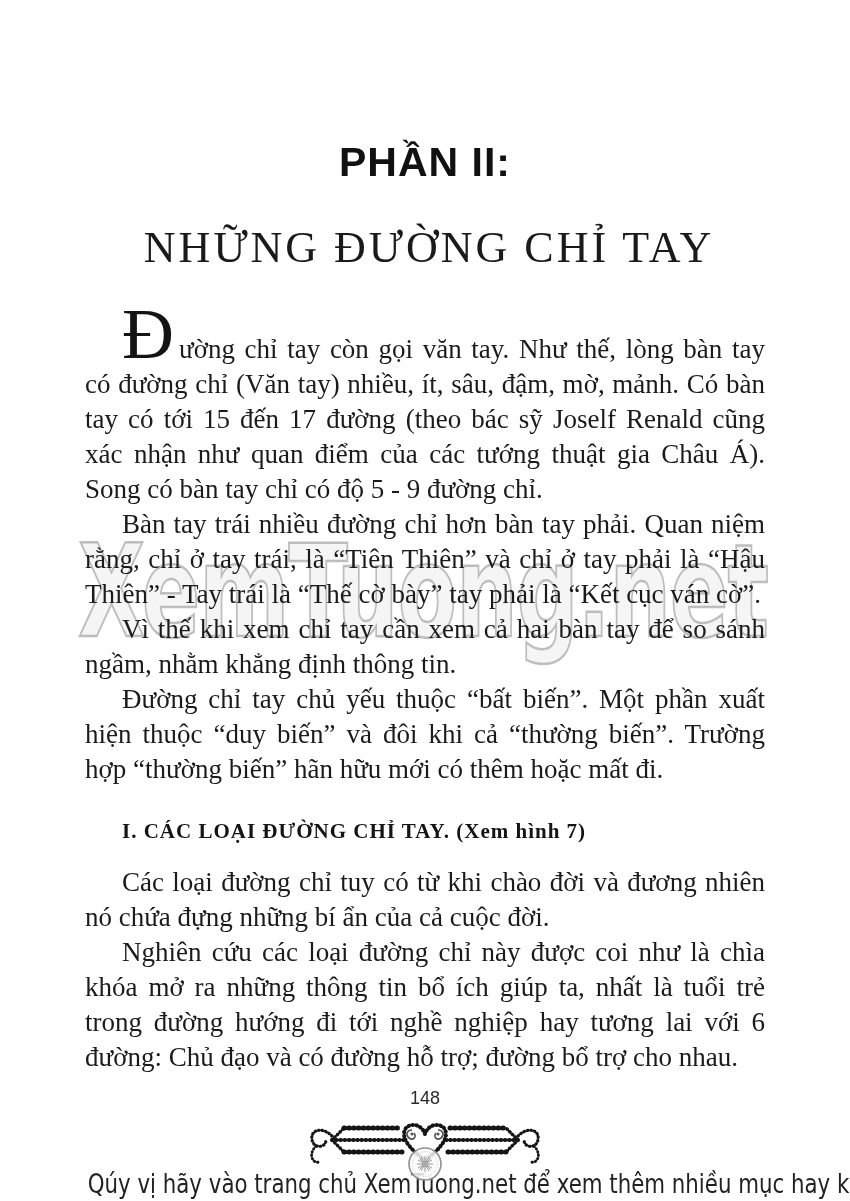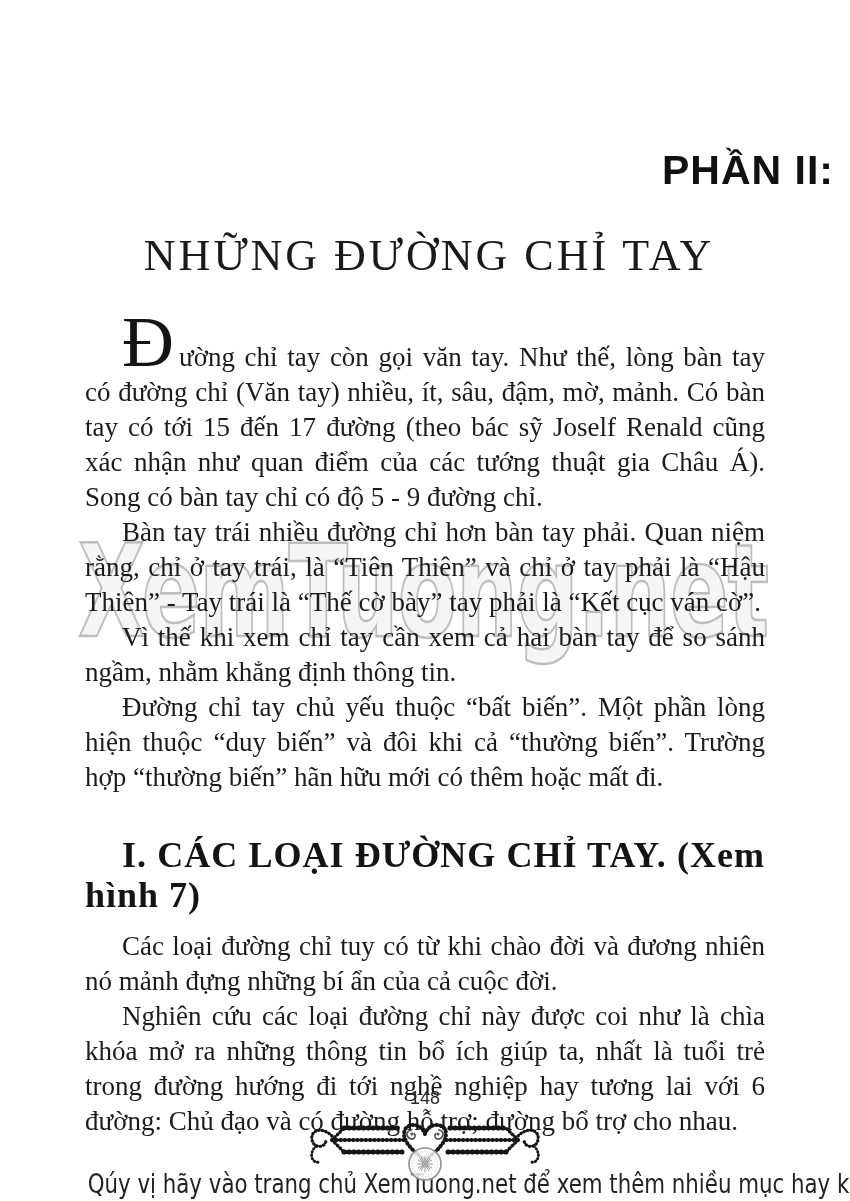--- a/index.html
+++ b/index.html
@@ -7,23 +7,23 @@
     position: relative;
     width: 850px;
     height: 1201px;
     margin: 0 auto;
     background: #ffffff;
     overflow: hidden;
     font-family: "Liberation Serif", serif;
     color: #1b1b1b;
   }
   .part-title {
-    margin: 16px;
+    margin: 8px;
     padding-top: 131px;
-    text-align: right;
+    text-align: center;
     font-family: "Liberation Sans", sans-serif;
     font-weight: bold;
     font-size: 41px;
     letter-spacing: 1px;
     color: #111;
     position: relative; z-index: 1;
   }
   .chapter-title {
     margin: 36px 0 12px 0;
     text-align: center;
@@ -61,25 +61,25 @@
   }
   .body-text p { margin: 0; text-indent: 37px; }
   .dropcap {
     font-size: 72px;
     line-height: 35px;
     font-weight: 500;
     padding-right: 5px;
     color: #141414;
   }
   .section-heading {
-    margin: 40px 0 14px 0;
+    margin: 24px 0 14px 0;
     text-indent: 37px;
     font-family: "Liberation Serif", serif;
     font-weight: bold;
-    font-size: 36px;
+    font-size: 21px;
     line-height: 40px;
     letter-spacing: 1px;
     color: #141414;
   }
   .page-number {
     position: absolute;
     top: 1088px;
     left: 0;
     width: 100%;
     text-align: center;
@@ -120,25 +120,25 @@
 
   <h1 class="part-title">PHẦN II:</h1>
   <h2 class="chapter-title">NHỮNG ĐƯỜNG CHỈ TAY</h2>
 
   <div class="watermark">XemTuong.net</div>
 
   <div class="body-text">
     <p><span class="dropcap">Đ</span><span>ường chỉ tay còn gọi văn tay. Như thế, lòng bàn tay có đường chỉ (Văn tay) nhiều, ít, sâu, đậm, mờ, mảnh. Có bàn tay có tới 15 đến 17 đường (theo bác sỹ Joself Renald cũng xác nhận như quan điểm của các tướng thuật gia Châu Á). Song có bàn tay chỉ có độ 5 - 9 đường chỉ.</span></p>
     <p>Bàn tay trái nhiều đường chỉ hơn bàn tay phải. Quan niệm rằng, chỉ ở tay trái, là “Tiên Thiên” và chỉ ở tay phải là “Hậu Thiên” - Tay trái là “Thế cờ bày” tay phải là “Kết cục ván cờ”.</p>
     <p>Vì thế khi xem chỉ tay cần xem cả hai bàn tay để so sánh ngầm, nhằm khẳng định thông tin.</p>
-    <p>Đường chỉ tay chủ yếu thuộc “bất biến”. Một phần lòng hiện thuộc “duy biến” và đôi khi cả “thường biến”. Trường hợp “thường biến” hãn hữu mới có thêm hoặc mất đi.</p>
+    <p>Đường chỉ tay chủ yếu thuộc “bất biến”. Một phần xuất hiện thuộc “duy biến” và đôi khi cả “thường biến”. Trường hợp “thường biến” hãn hữu mới có thêm hoặc mất đi.</p>
 
     <h3 class="section-heading">I. CÁC LOẠI ĐƯỜNG CHỈ TAY. (Xem hình 7)</h3>
 
-    <p>Các loại đường chỉ tuy có từ khi chào đời và đương nhiên nó mảnh đựng những bí ẩn của cả cuộc đời.</p>
+    <p>Các loại đường chỉ tuy có từ khi chào đời và đương nhiên nó chứa đựng những bí ẩn của cả cuộc đời.</p>
     <p>Nghiên cứu các loại đường chỉ này được coi như là chìa khóa mở ra những thông tin bổ ích giúp ta, nhất là tuổi trẻ trong đường hướng đi tới nghề nghiệp hay tương lai với 6 đường: Chủ đạo và có đường hỗ trợ; đường bổ trợ cho nhau.</p>
   </div>
 
   <div class="page-number">148</div>
 
   <svg class="ornament" width="250" height="68" viewBox="0 0 250 68">
 
     <g stroke="#151515" fill="none" stroke-linecap="round">
       <path d="M44 8 H100" stroke-width="5" stroke-dasharray="0.6,4.2"></path>
       <path d="M150 8 H206" stroke-width="5" stroke-dasharray="0.6,4.2"></path>

